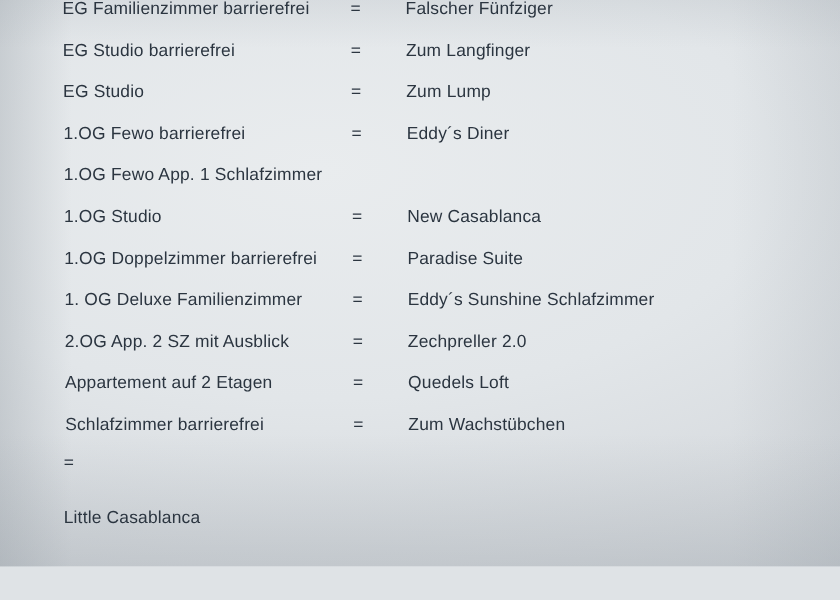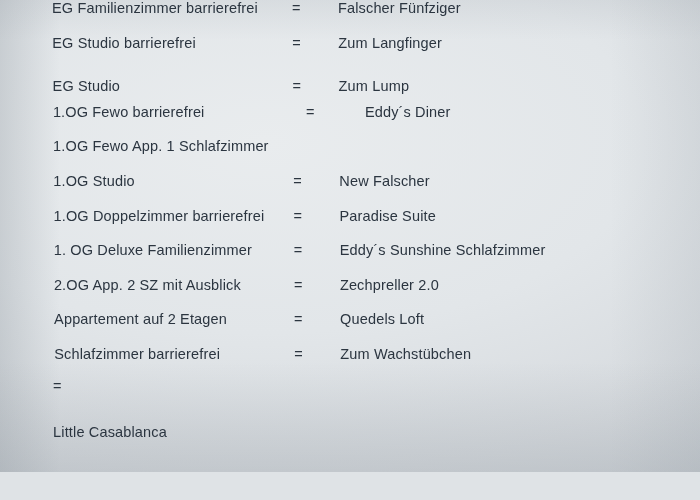--- a/index.html
+++ b/index.html
@@ -79,22 +79,22 @@
   }
   .cell-right {
     flex: 1 1 auto;
     font-size: 14.5px;
     color: #2b3540;
     letter-spacing: 0.15px;
   }
   
   .row:nth-child(1)  { margin-left: 0px;   }
   .row:nth-child(2)  { margin-left: 0.3px; }
-  .row:nth-child(3)  { margin-left: 0.6px; align-items: center; }
-  .row:nth-child(4)  { margin-left: 0.9px; gap: 13px; }
+  .row:nth-child(3)  { margin-left: 0.6px; }
+  .row:nth-child(4)  { margin-left: 0.9px; }
   .row:nth-child(5)  { margin-left: 1.1px; flex-direction: column; }
   .row:nth-child(6)  { margin-left: 1.3px; }
   .row:nth-child(7)  { margin-left: 1.5px; }
   .row:nth-child(8)  { margin-left: 1.7px; }
   .row:nth-child(9)  { margin-left: 1.9px; }
   .row:nth-child(10) { margin-left: 2.1px; }
   .row:nth-child(11) { margin-left: 2.3px; }
 </style>
 </head>
 <body>
@@ -134,21 +134,21 @@
 
     <div class="row">
       <div class="cell-left">1.OG Fewo App. 1 Schlafzimmer</div>
       <div class="cell-eq">=</div>
       <div class="cell-right">Little Casablanca</div>
     </div>
 
     <div class="row">
       <div class="cell-left">1.OG Studio</div>
       <div class="cell-eq">=</div>
-      <div class="cell-right">New Falscher</div>
+      <div class="cell-right">New Casablanca</div>
     </div>
 
     <div class="row">
       <div class="cell-left">1.OG Doppelzimmer barrierefrei</div>
       <div class="cell-eq">=</div>
       <div class="cell-right">Paradise Suite</div>
     </div>
 
     <div class="row">
       <div class="cell-left">1. OG Deluxe Familienzimmer</div>

